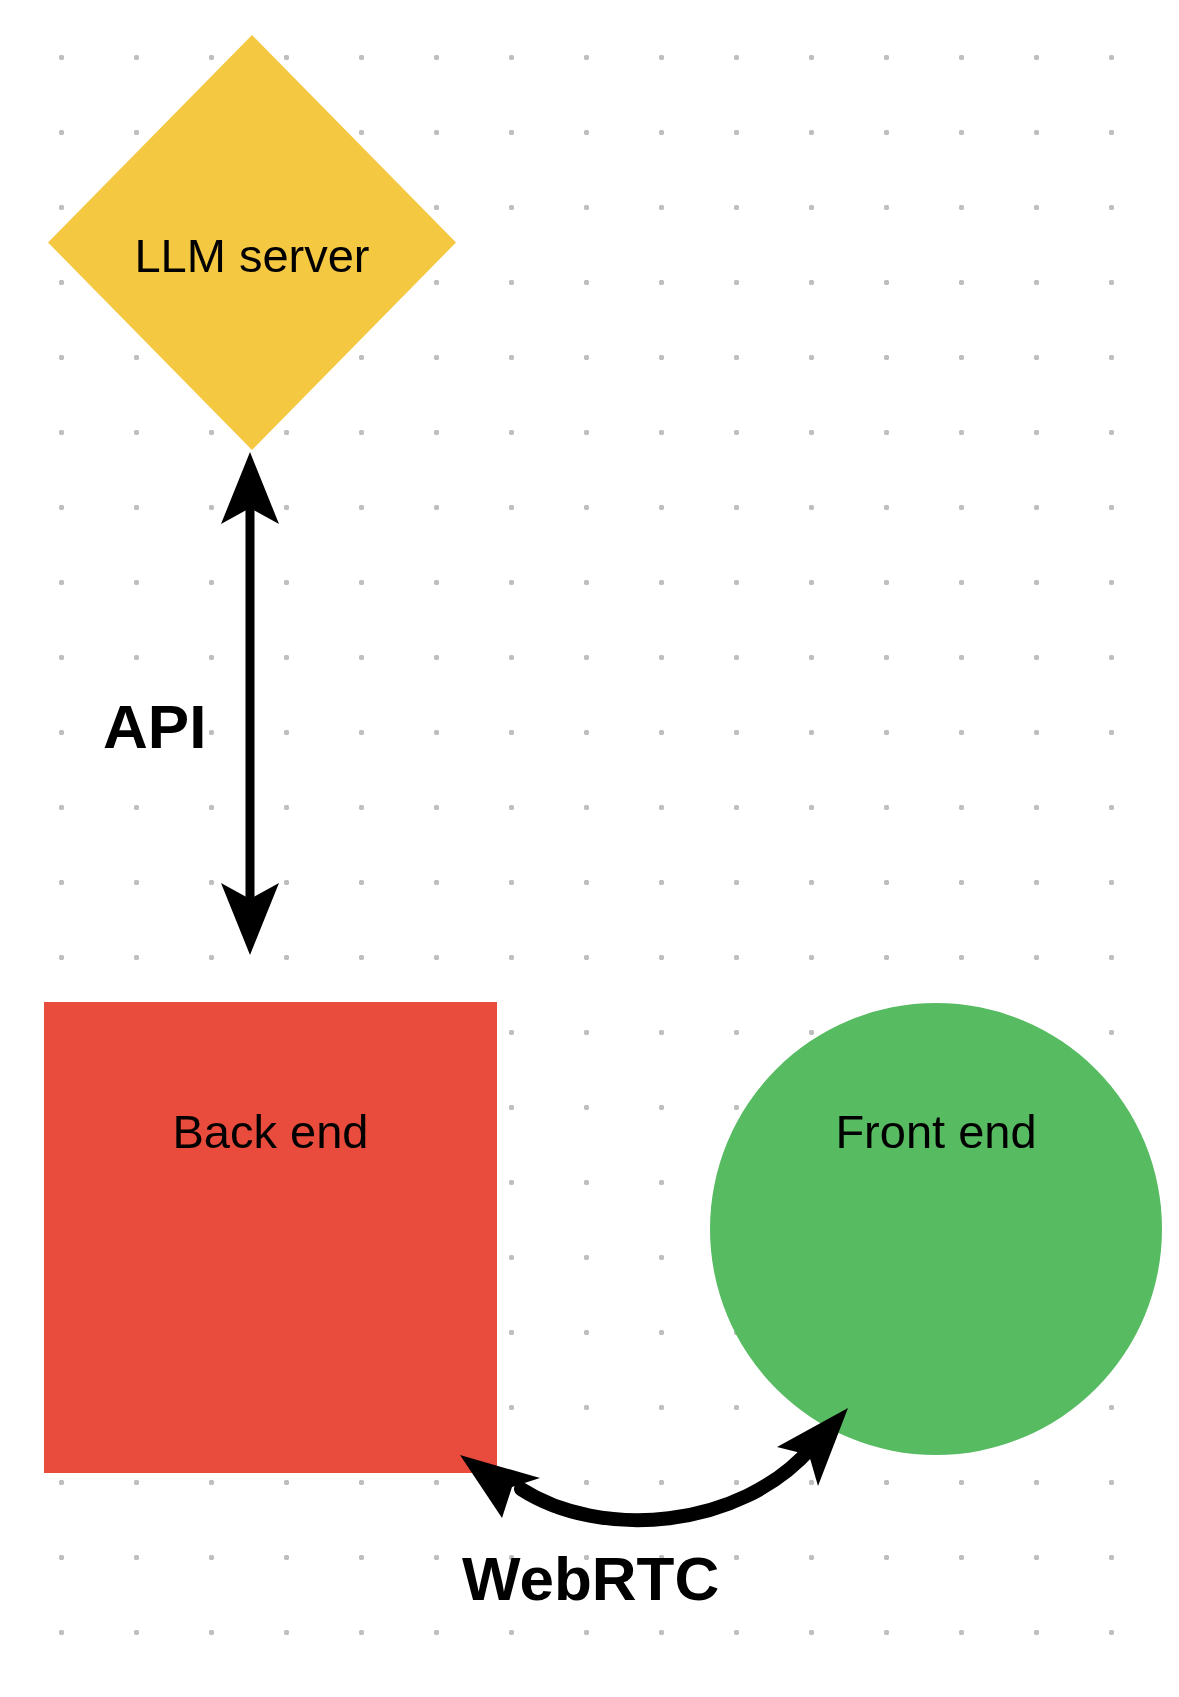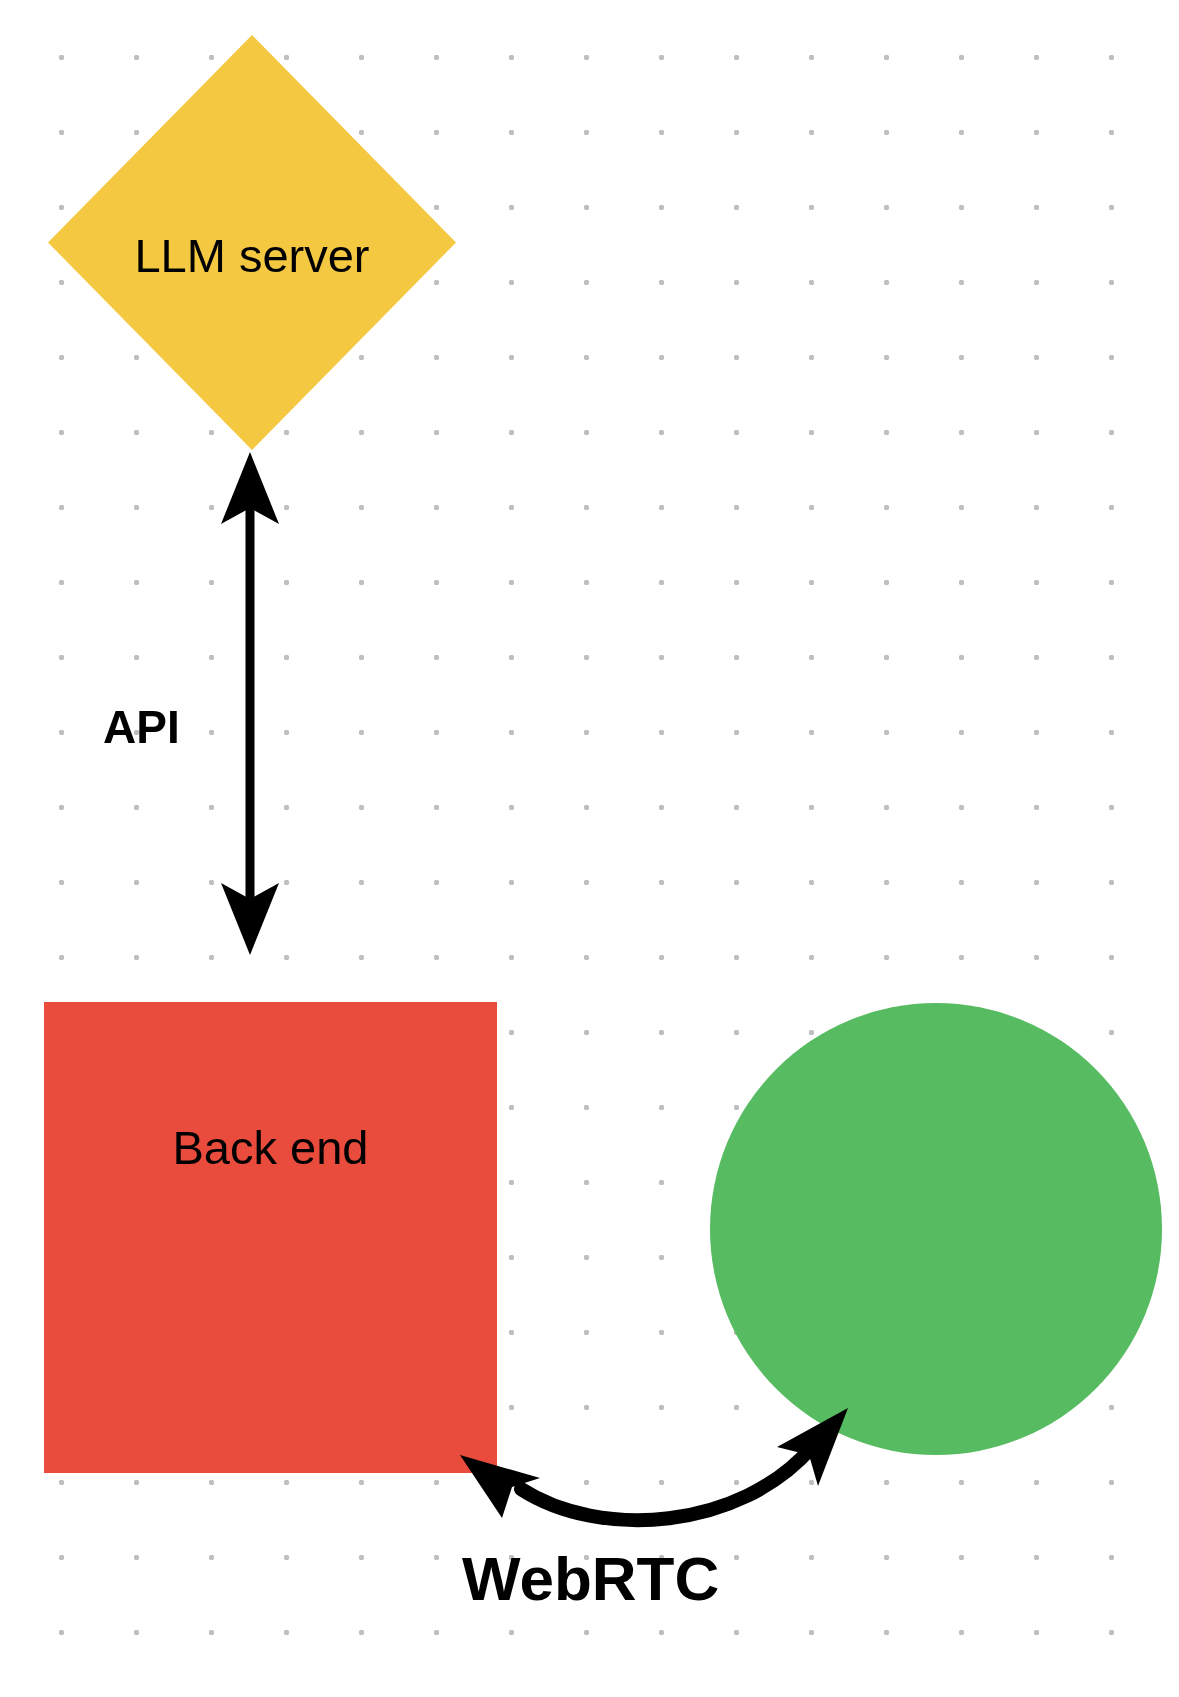--- a/index.html
+++ b/index.html
@@ -54,21 +54,20 @@
     width: 453px;
     height: 471px;
     background: #e94b3c;
   }
   #backend-label {
     left: 44px;
     top: 1104px;
     width: 453px;
     font-size: 47px;
     line-height: 56px;
-    margin-top: 16px;
   }
 
   
   #frontend-circle {
     position: absolute;
     left: 710px;
     top: 1003px;
     width: 452px;
     height: 452px;
     border-radius: 50%;
@@ -96,21 +95,21 @@
   .edge-label {
     position: absolute;
     color: #000000;
     font-family: "Liberation Sans", sans-serif;
     font-weight: bold;
     white-space: nowrap;
   }
   #api-label {
     left: 103px;
     top: 690px;
-    font-size: 46px;
+    font-size: 62px;
     line-height: 74px;
   }
   #webrtc-label {
     left: 462px;
     top: 1542px;
     font-size: 62px;
     line-height: 74px;
   }
 </style>
 </head>
@@ -122,20 +121,21 @@
     <svg viewBox="0 0 408 415" xmlns="http://www.w3.org/2000/svg">
       <polygon points="204,0 408,207.5 204,415 0,207.5" fill="#f5c842"></polygon>
     </svg>
   </div>
   <div class="node-label" id="llm-label">LLM server</div>
 
   <div id="backend-square"></div>
   <div class="node-label" id="backend-label">Back end</div>
 
   <div id="frontend-circle"></div>
+  <div class="node-label" id="frontend-label">Front end</div>
 
   <svg id="connector-layer" viewBox="0 0 1179 1697" xmlns="http://www.w3.org/2000/svg">
 
     <g>
       <line x1="250" y1="487" x2="250" y2="920" stroke="#000000" stroke-width="9"></line>
       <polygon points="250,452 279,524 250,508 221,524" fill="#000000"></polygon>
       <polygon points="250,955 221,883 250,899 279,883" fill="#000000"></polygon>
     </g>
 
     <g>

